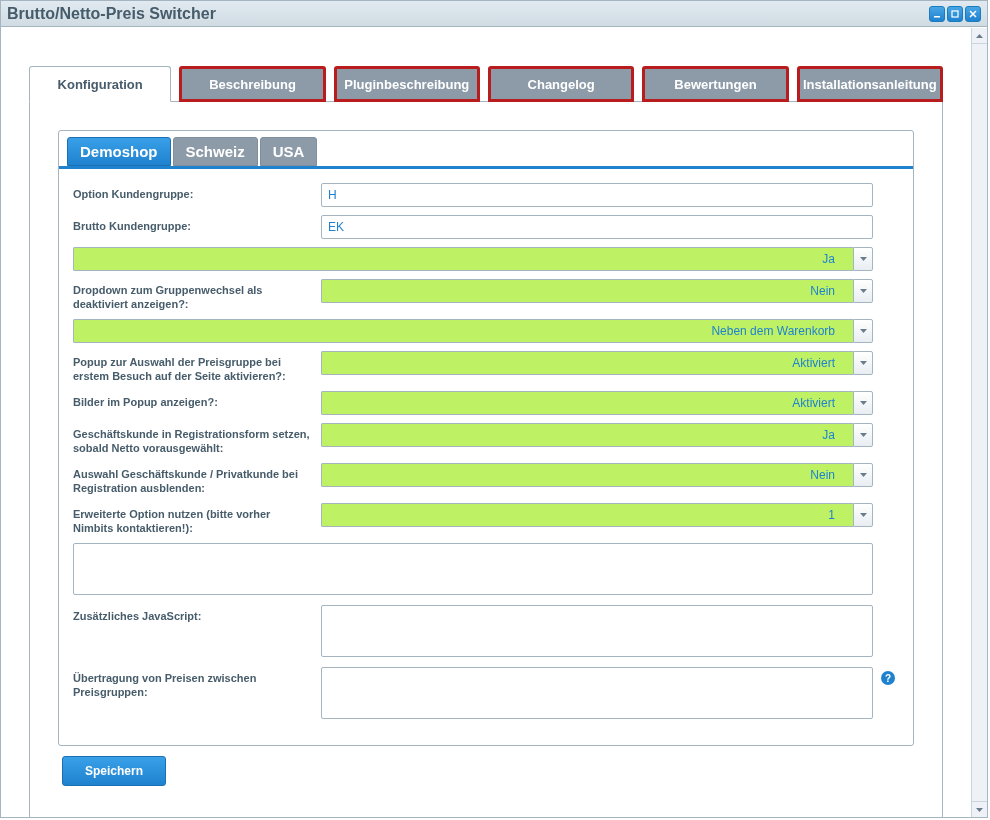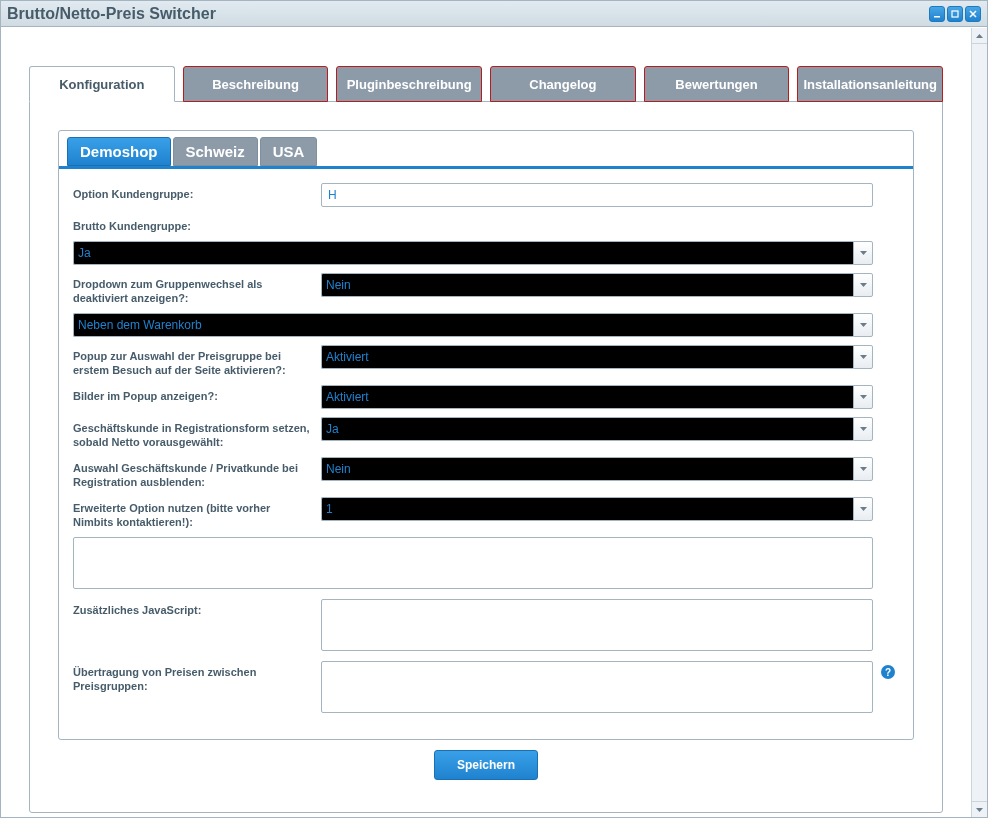--- a/index.html
+++ b/index.html
@@ -14,47 +14,47 @@
 .ctl svg { display: block; }
 
 .body-area { position: absolute; top: 27px; bottom: 0; left: 0; right: 0; overflow: hidden; }
 .scrollbar-v { position: absolute; right: 0; top: 0; bottom: 0; width: 16px; border-left: 1px solid #c9d4dc; background: #eef2f6; }
 .scroll-arrow { height: 16px; display: flex; align-items: center; justify-content: center; color: #6a7d8c; border-bottom: 1px solid #c9d4dc; cursor: pointer; }
 .scroll-arrow.bottom { position: absolute; bottom: 0; left: 0; right: 0; border-bottom: none; border-top: 1px solid #c9d4dc; }
 
 
 .content { position: absolute; left: 28px; right: 44px; top: 38px; bottom: 0; }
 .main-tabs { display: flex; gap: 8px; }
-.main-tab { flex: 1; height: 36px; display: flex; align-items: center; justify-content: center; border-radius: 3px 3px 0 0; background: #8d9ba9; color: #fff; font-size: 13px; font-weight: bold; border: 1px solid #b91c1c; cursor: pointer; }
+.main-tab { flex: 1; height: 36px; display: flex; align-items: center; justify-content: center; border-radius: 3px 3px 0 0; background: #8d9ba9; color: #fff; font-size: 13px; font-weight: bold; border: 3px solid #b91c1c; cursor: pointer; }
 .main-tab.active { background: #fff; color: #475c6a; border: 1px solid #a4b5c0; border-bottom-color: #fff; }
 .panel { border: 1px solid #a4b5c0; border-top: 1px solid #a4b5c0; border-radius: 0 0 3px 3px; padding: 28px; background: #fff; margin-top: -1px; }
 
 
 .subpanel { border: 1px solid #a4b5c0; border-radius: 3px; }
 .subtabs { display: flex; border-bottom: 3px solid #1f82cf; padding: 6px 8px 0 8px; gap: 2px; }
 .subtab { padding: 5px 12px; background: #8d9ba9; color: #fff; font-size: 15px; font-weight: bold; border-radius: 3px 3px 0 0; border: 1px solid #7e8f9f; cursor: pointer; }
 .subtab.active { background: linear-gradient(to bottom, #39a0e8, #1f82cf); border-color: #1b70b3; }
 
 .form { padding: 14px 14px 16px 14px; }
 .row { display: flex; align-items: flex-start; margin-bottom: 8px; gap: 8px; }
 .row label { width: 240px; padding-top: 4px; font-size: 11px; font-weight: bold; color: #475c6a; line-height: 14px; }
 .row .field { flex: 1; }
 .row .help { width: 18px; padding-top: 4px; }
 
 .textbox { width: 100%; height: 24px; border: 1px solid #a4b5c0; border-radius: 2px; padding: 0 6px; font-size: 12px; color: #1f82cf; background: #fff; }
 .textarea { width: 100%; border: 1px solid #a4b5c0; border-radius: 2px; padding: 4px 6px; font-size: 12px; color: #475c6a; background: #fff; resize: none; }
 
 .combo { display: flex; width: 100%; }
-.combo input { flex: 1; height: 24px; border: 1px solid #a4b5c0; border-right: none; border-radius: 2px 0 0 2px; padding: 0 4px; font-size: 12px; color: #1f82cf; background: #000000; }
+.combo input { flex: 1; height: 24px; border: 1px solid #a4b5c0; border-right: none; border-radius: 2px 0 0 2px; padding: 0 18px; font-size: 12px; color: #1f82cf; background: #bef264; text-align: right; }
 .combo .trigger { width: 20px; height: 24px; border: 1px solid #a4b5c0; border-radius: 0 2px 2px 0; background: linear-gradient(to bottom, #fff, #e8edf2); display: flex; align-items: center; justify-content: center; cursor: pointer; }
 .combo .trigger svg { display: block; }
 
 .help-icon { width: 14px; height: 14px; border-radius: 50%; background: #1f82cf; color: #fff; display: flex; align-items: center; justify-content: center; font-size: 10px; font-weight: bold; cursor: help; }
 
-.footer { display: flex; justify-content: center; padding: 10px 4px 4px 4px; }
+.footer { display: flex; justify-content: flex-start; padding: 10px 4px 4px 4px; }
 .save-btn { height: 30px; padding: 0 22px; border-radius: 3px; border: 1px solid #1b70b3; background: linear-gradient(to bottom, #39a0e8, #1f82cf); color: #fff; font-size: 12px; font-weight: bold; cursor: pointer; }
 </style>
 </head>
 <body>
 
 <div class="window">
   <div class="titlebar">
     <span class="title">Brutto/Netto-Preis Switcher</span>
     <div class="controls">
       <div class="ctl">
@@ -110,20 +110,21 @@
           <div class="form">
 
             <div class="row">
               <label>Option Kundengruppe:</label>
               <div class="field"><input type="text" class="textbox" value="H" style=""></div>
               <div class="help"></div>
             </div>
 
             <div class="row">
               <label>Brutto Kundengruppe:</label>
+              <div class="field"><input type="text" class="textbox" value="EK" style=""></div>
               <div class="help"></div>
             </div>
 
             <div class="row">
               <div class="field">
                   <div class="combo">
                 <input type="text" readonly="" value="Ja" style="">
                 <div class="trigger">
                       <svg width="7" height="4">
                         <path d="M0 0 L3.5 4 L7 0 Z" fill="#6a7d8c"></path>

